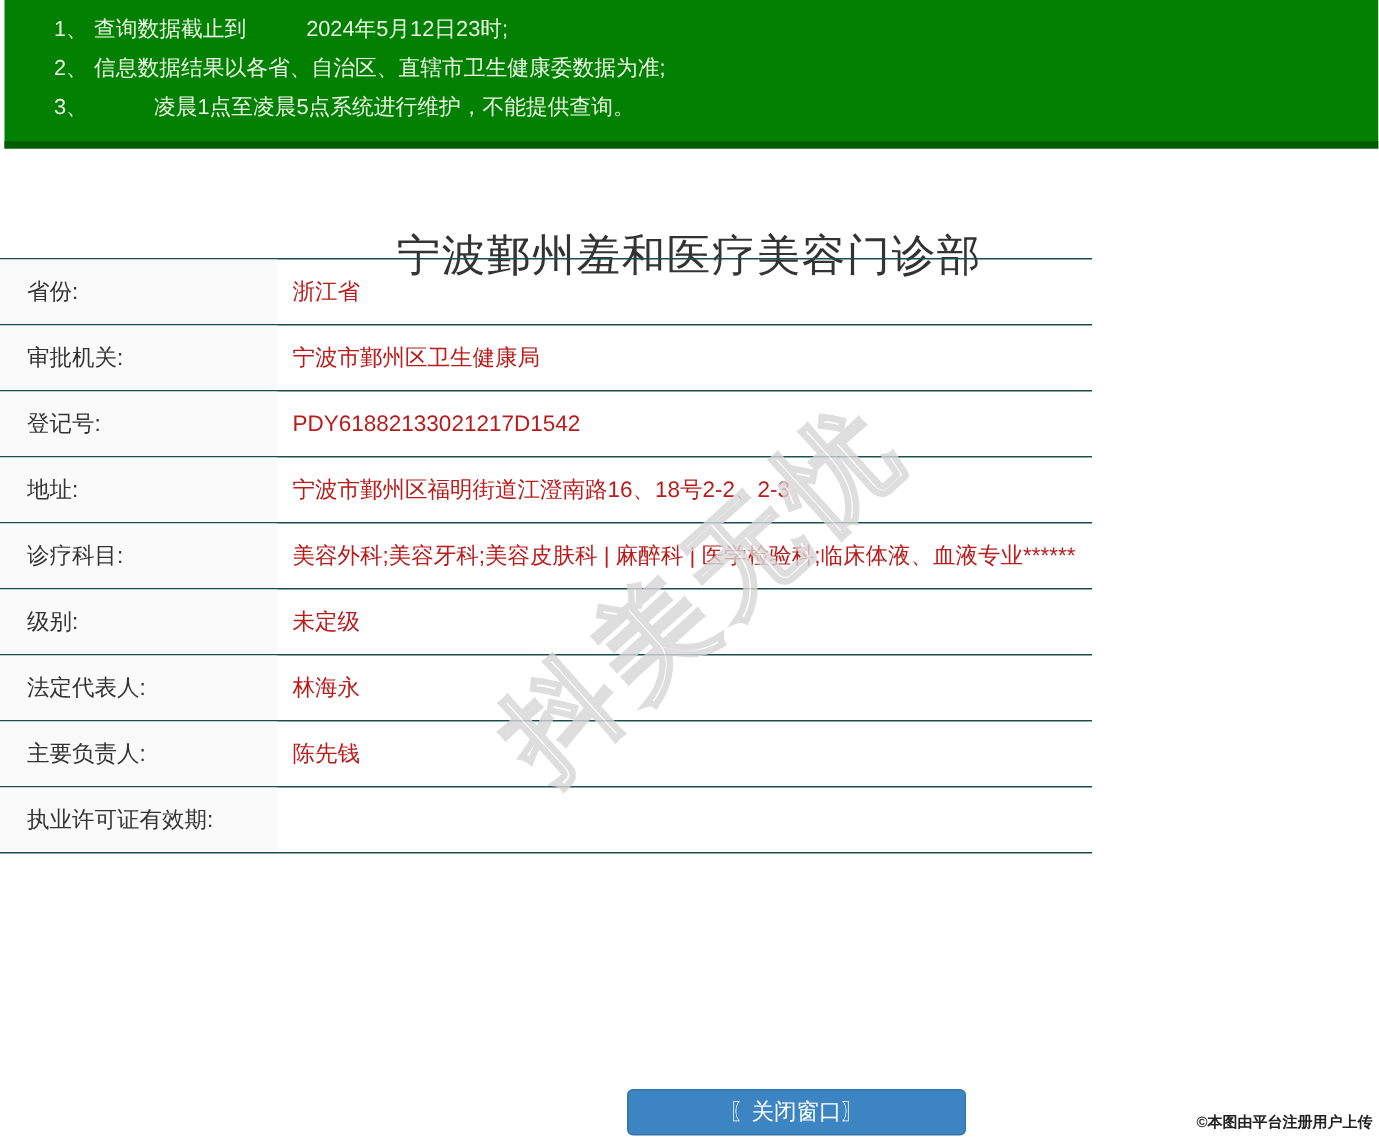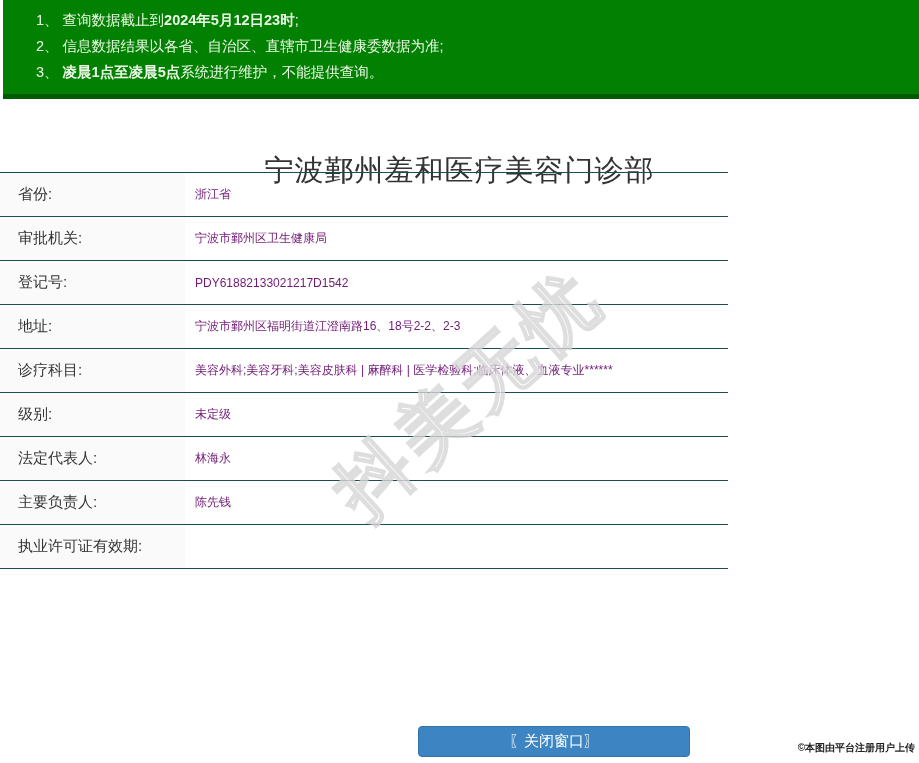--- a/index.html
+++ b/index.html
@@ -13,21 +13,21 @@
   .notice{
     position:absolute;top:0;left:3px;right:0;
     background:#028002;
     border-bottom:5px solid #015c01;
     padding:7px 10px 9px 33px;
     box-sizing:border-box;
   }
   .notice-line{
     color:#ecf9e6;font-size:14.5px;line-height:26px;white-space:nowrap;
   }
-  .notice-line .b{font-weight:bold;}
+  .notice-line .b{font-weight:normal;padding-left:40px;}
   
   .page-title{
     position:absolute;top:113px;left:0;width:100%;
     text-align:center;font-size:29px;font-weight:400;color:#333;
     letter-spacing:1px;
     margin-top:38px;
   }
   
   .info-table{
     position:absolute;top:172px;left:0;width:728px;
@@ -37,39 +37,39 @@
     display:flex;align-items:center;height:43px;
     border-bottom:1px solid #1f4d4d;
   }
   .info-label{
     width:185px;height:100%;box-sizing:border-box;
     background:#fafafa;
     display:flex;align-items:center;padding-left:18px;
     font-size:15px;color:#333;
   }
   .info-value{
-    flex:1;padding-left:10px;font-size:12px;color:#701a75;
+    flex:1;padding-left:10px;font-size:15px;color:#b91c1c;
     white-space:nowrap;
   }
   
   .watermark{
     position:absolute;left:300px;top:345px;width:340px;
     text-align:center;
     transform:rotate(-42deg);
     font-size:74px;font-weight:bold;letter-spacing:8px;
     color:#ffffff;
     -webkit-text-stroke:2px #d6d6d6;
     opacity:0.8;
     z-index:5;
     pointer-events:none;
     white-space:nowrap;
   }
   
   .close-btn{
-    position:absolute;left:418px;top:726px;width:272px;height:31px;
+    position:absolute;left:418px;top:726px;width:226px;height:31px;
     background:#3d85c2;border:1px solid #3374a8;border-radius:4px;
     color:#ffffff;font-size:15px;
     display:flex;align-items:center;justify-content:center;
     cursor:pointer;box-sizing:border-box;
     font-family:"Liberation Sans","DejaVu Sans",sans-serif;
   }
   
   .stamp{
     position:absolute;right:4px;top:741px;
     font-size:10px;font-weight:bold;color:#222;

